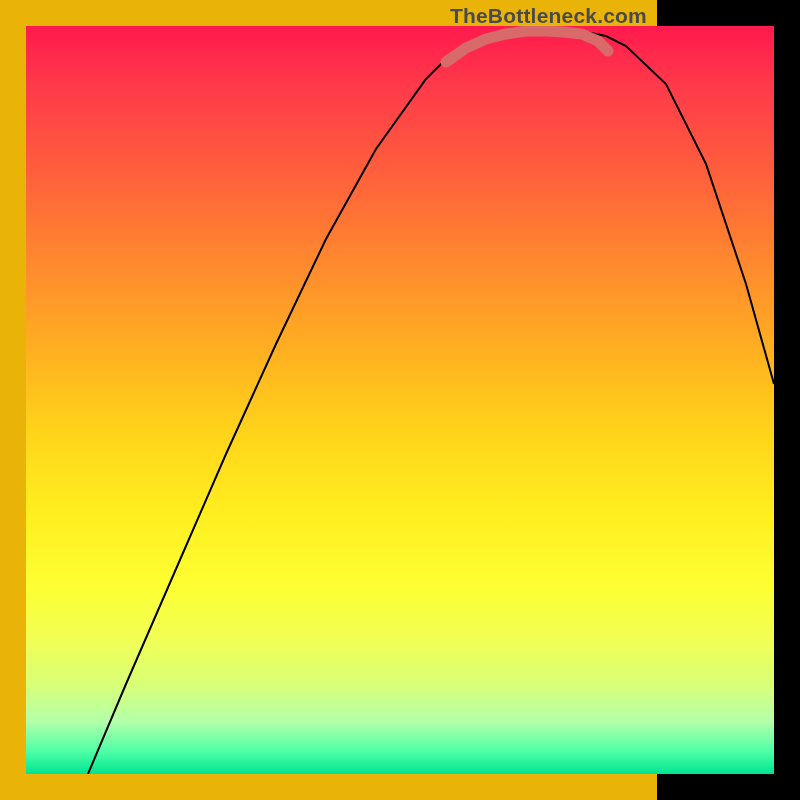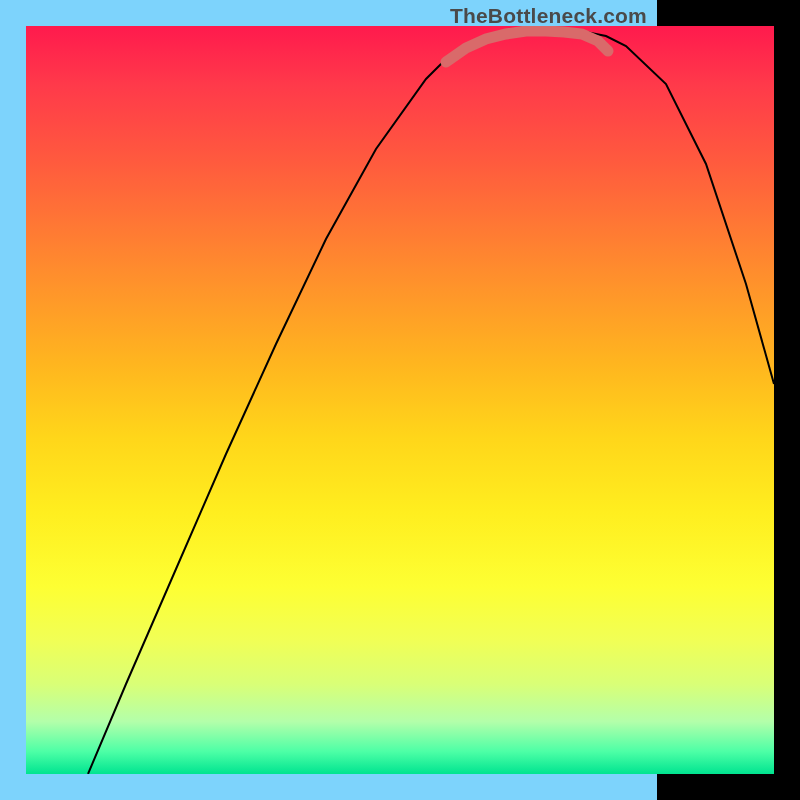--- a/index.html
+++ b/index.html
@@ -10,21 +10,21 @@
     background: #000;
     overflow: hidden;
     font-family: Arial, Helvetica, sans-serif;
   }
   .frame {
     position: absolute;
     left: 0;
     top: 0;
     width: 657px;
     height: 800px;
-    background: #7dd3fc;
+    background: #eab308;
   }
   .plot {
     position: absolute;
     left: 26px;
     top: 26px;
     width: 748px;
     height: 748px;
     background: linear-gradient(to bottom,
       #ff1a4d 0%,
       #ff3a4a 8%,

